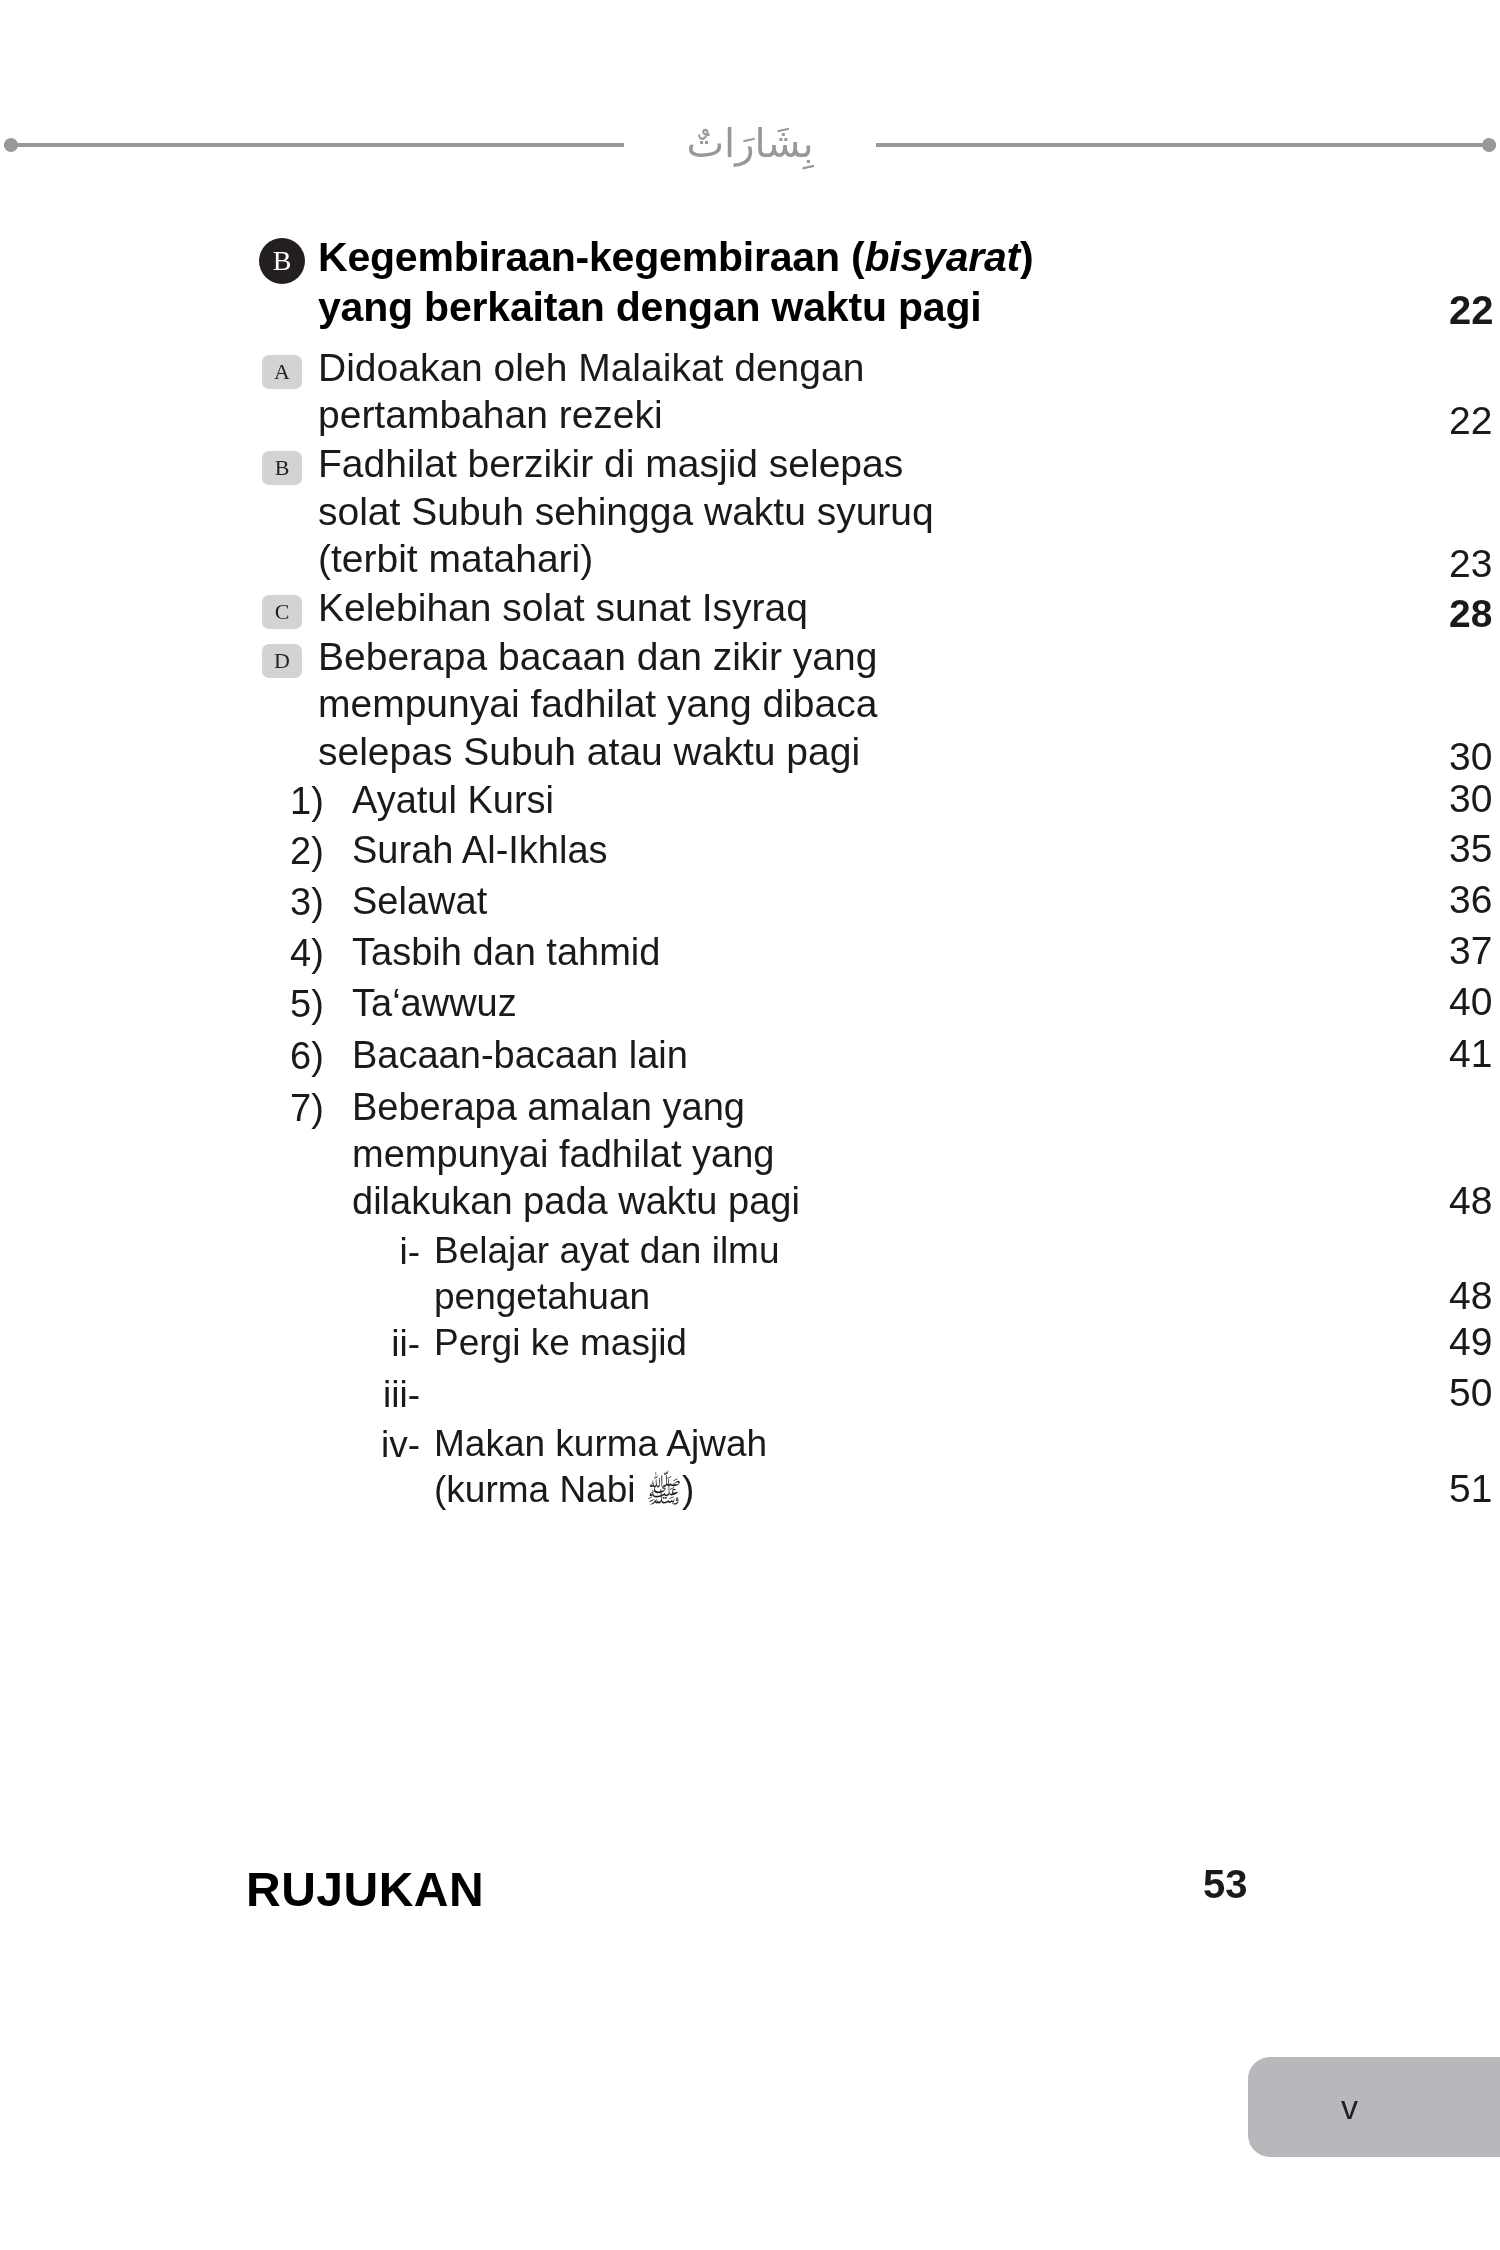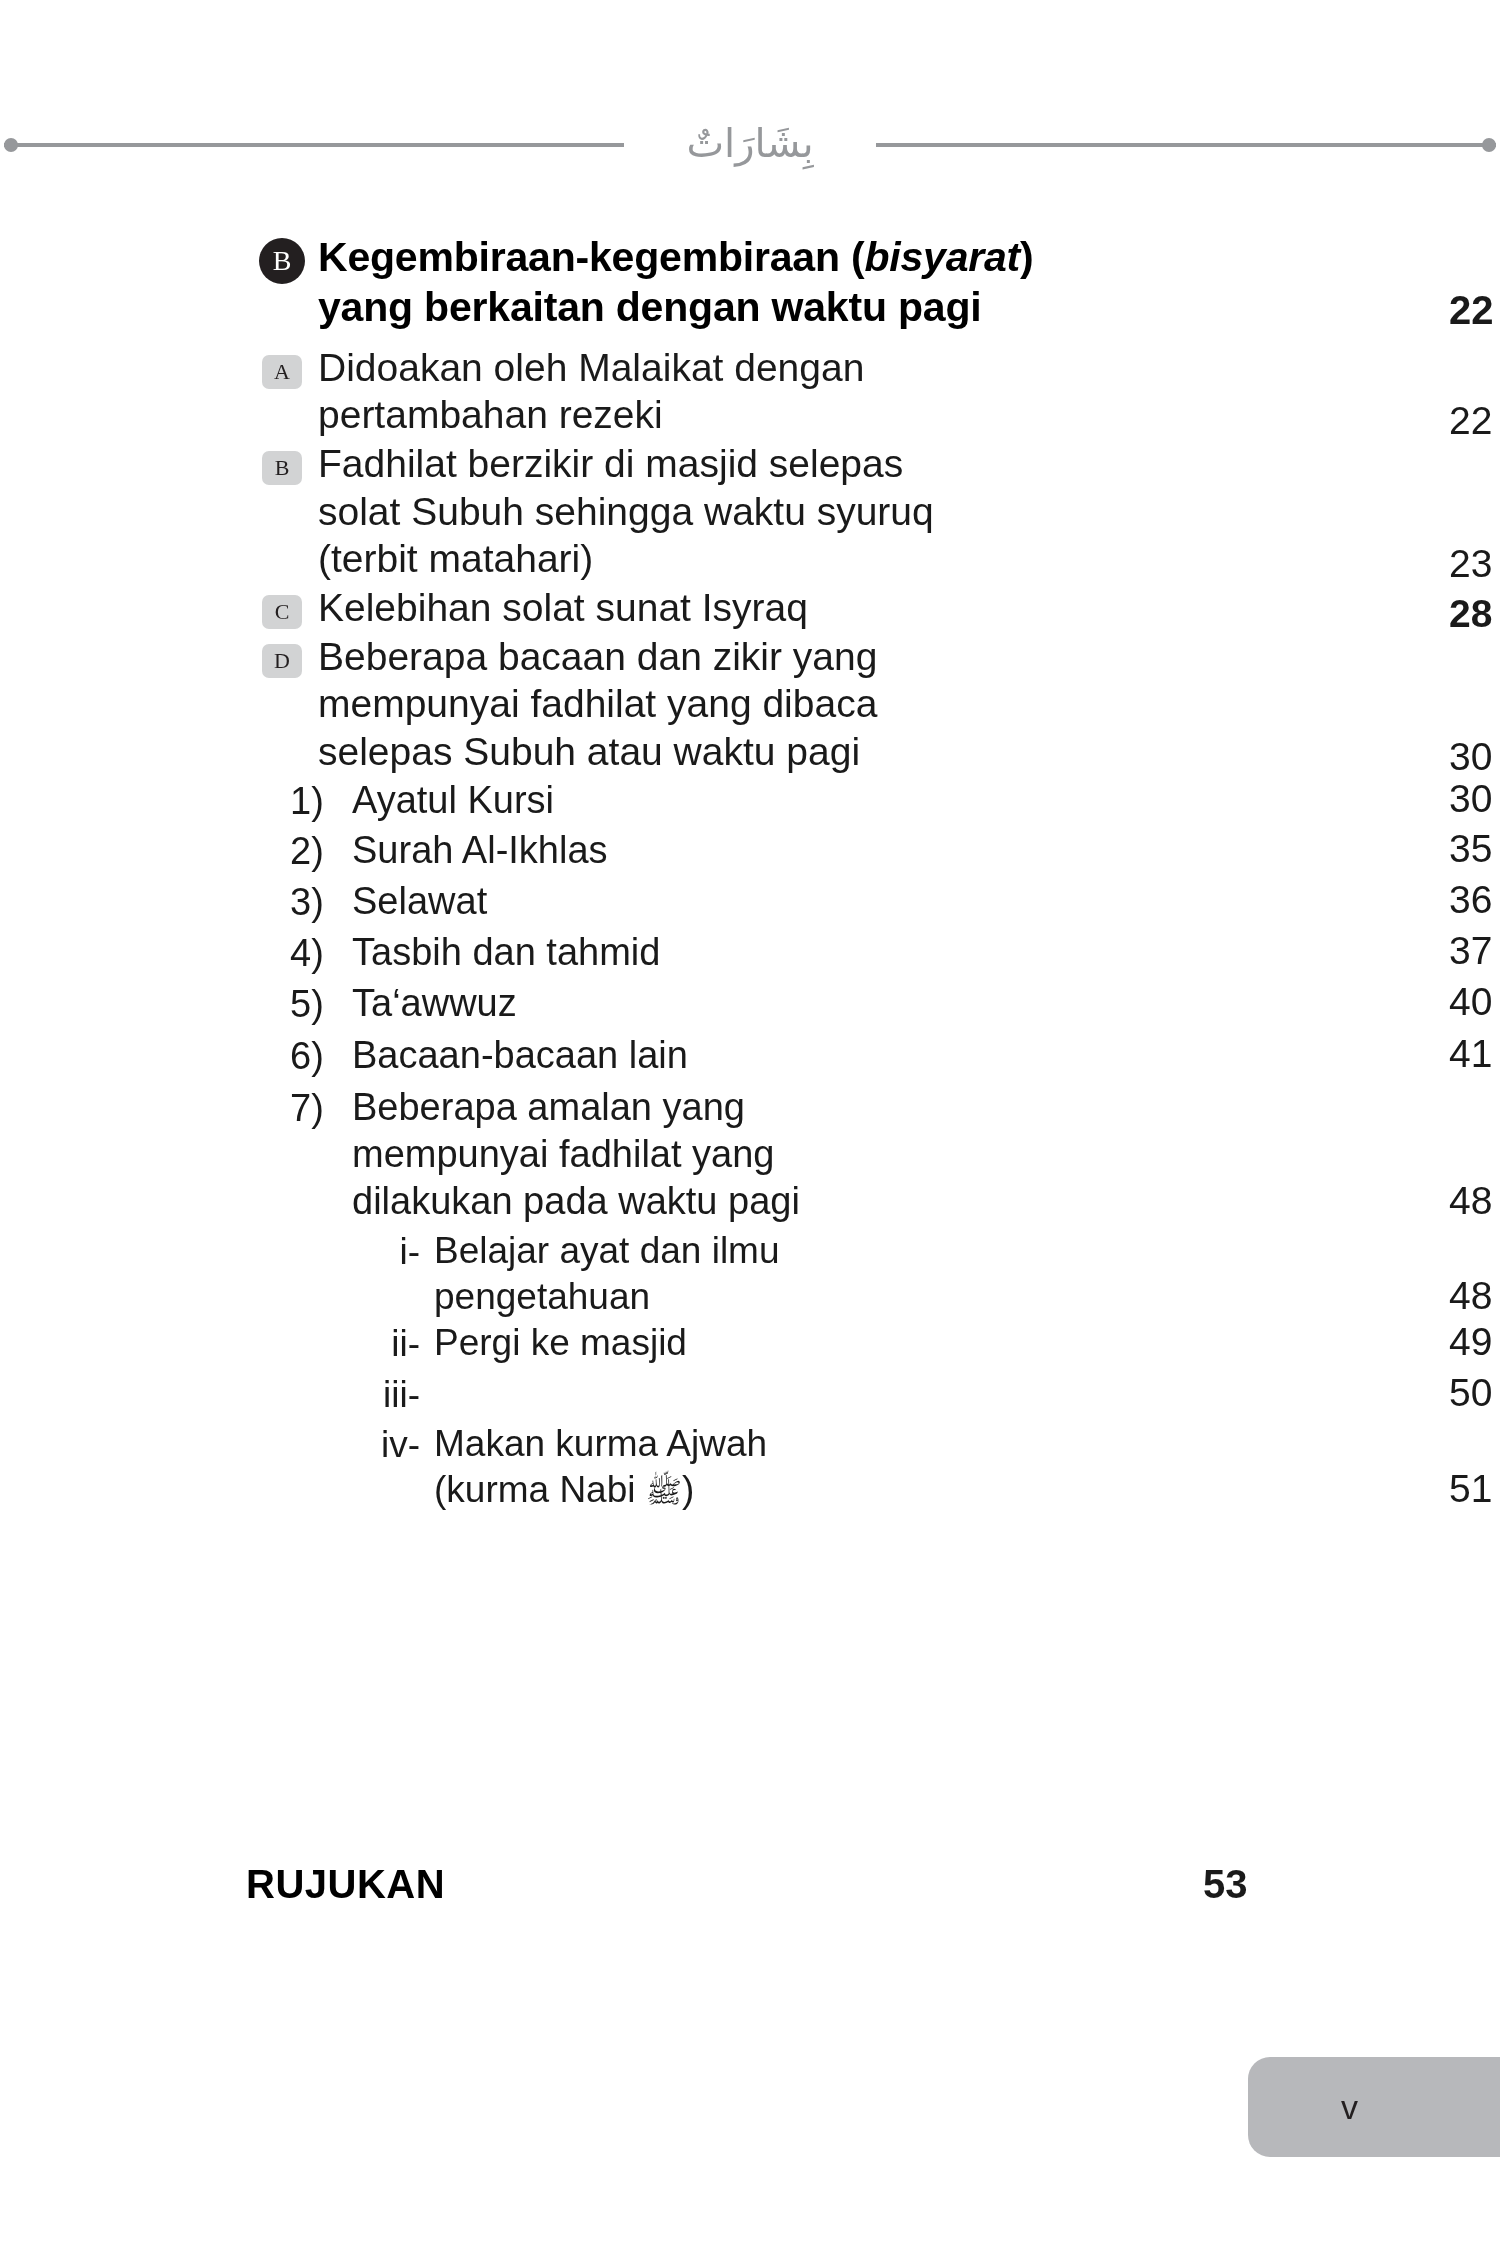--- a/index.html
+++ b/index.html
@@ -192,21 +192,21 @@
   
   .rujukan {
     position: absolute;
     left: 246px;
     top: 1862px;
     width: 1200px;
     display: flex;
     align-items: baseline;
   }
   .rujukan .label {
-    font-size: 40px;
+    font-size: 48px;
     font-weight: bold;
     letter-spacing: 0.5px;
     color: #000000;
   }
   .rujukan .pageno-static {
     position: absolute;
     left: 957px;
     font-size: 40px;
     font-weight: bold;
     color: #1a1a1a;

